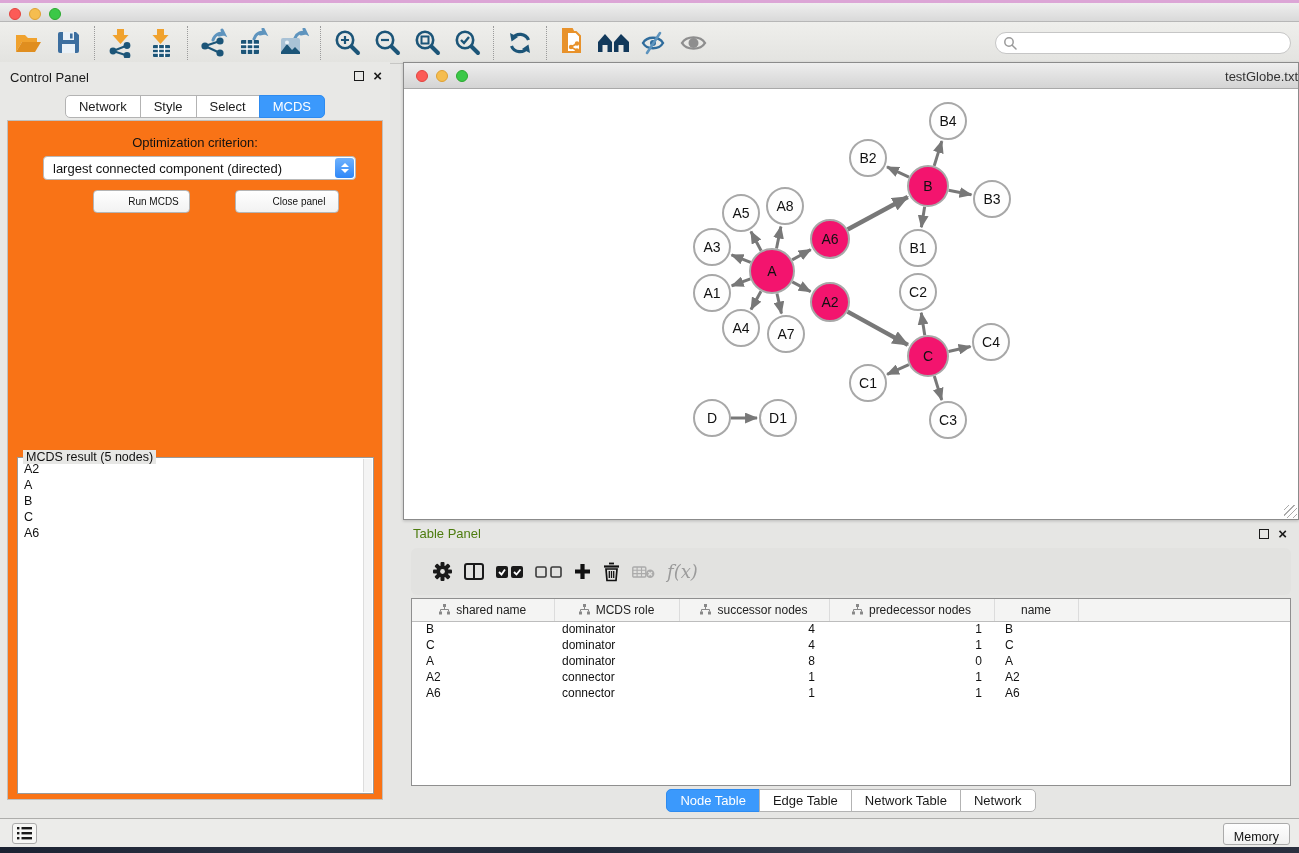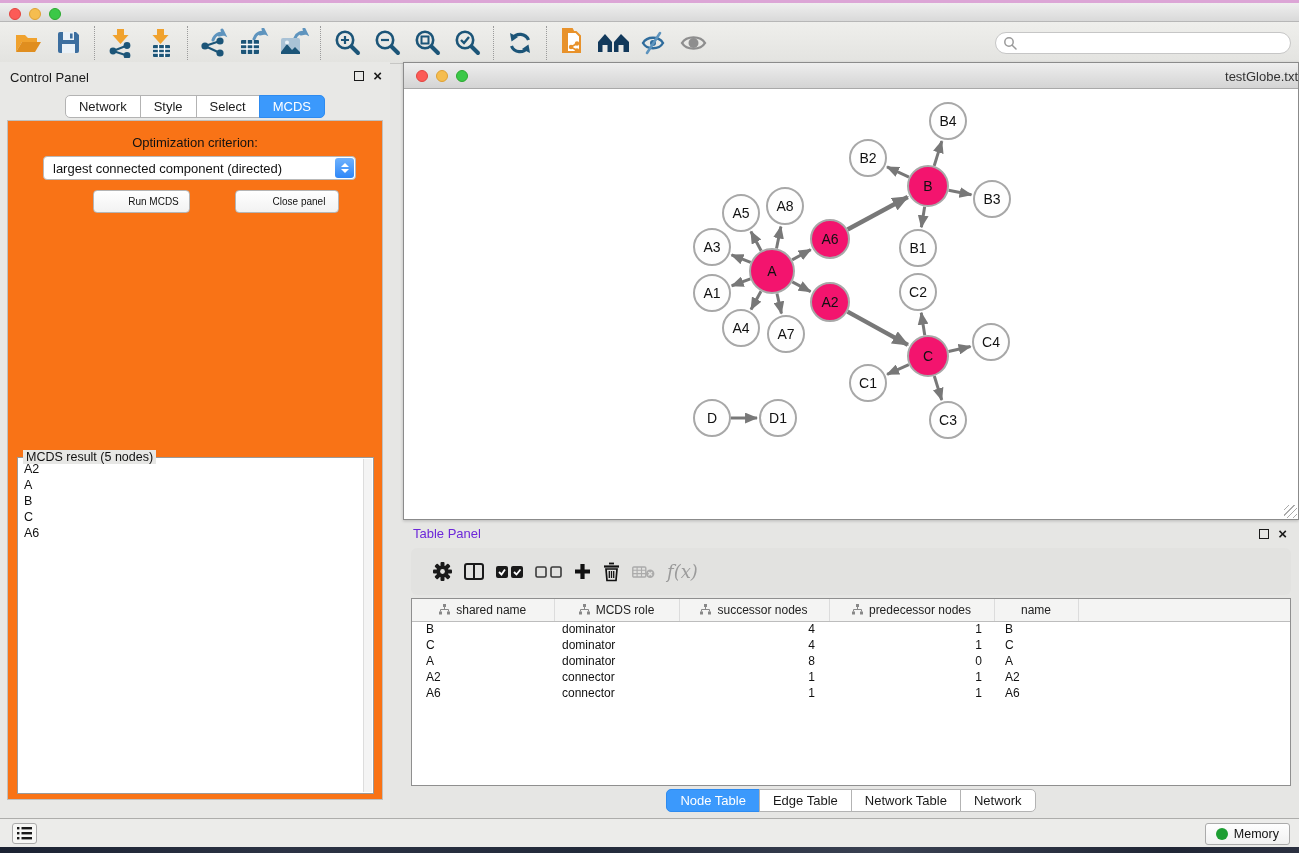--- a/index.html
+++ b/index.html
@@ -78,21 +78,21 @@
   .netwin-titlebar { position:absolute; left:0; top:0; width:100%; height:26px;
     background:linear-gradient(#EEEEEE,#D4D4D4); border-bottom:1px solid #A9A9A9; }
   .netwin-titlebar .title { position:absolute; left:0; right:0; top:6px; text-align:right; font-size:13px; color:#333; }
   .netwin-titlebar .lights { top:7px; left:12px; }
   .canvas { position:absolute; left:0; top:26px; width:894px; height:430px; background:#fff; }
   .grip { position:absolute; right:1px; bottom:1px; width:13px; height:13px;
     background:repeating-linear-gradient(135deg, transparent 0 3px, #AAA 3px 4px); }
 
   
   .tpanel { position:absolute; left:403px; top:458px; width:896px; height:296px; }
-  .tpanel .ptitle { position:absolute; left:10px; top:6px; font-size:13px; color:#6d28d9; }
+  .tpanel .ptitle { position:absolute; left:10px; top:6px; font-size:13px; color:#4d7c0f; }
   .tpanel .winbtns { top:9px; right:12px; }
   .ttoolbar { position:absolute; left:8px; right:8px; top:28px; height:47px; background:#E2E2E0;
     border-radius:6px; display:flex; align-items:center; gap:12px; padding-left:22px; }
   .ticon { display:flex; align-items:center; justify-content:center; }
   .fx { font-family:"DejaVu Serif","Liberation Serif",serif; font-style:italic; color:#9B9B9B; font-size:18px; }
 
   .dtable-wrap { position:absolute; left:8px; right:8px; top:78px; height:188px;
     border:1px solid #8F8F8F; background:#fff; overflow:hidden; }
   table.dtable { border-collapse:collapse; table-layout:fixed; width:100%; }
   .dtable th { height:22px; background:#F4F4F3; border-bottom:1px solid #BDBDBD; border-right:1px solid #DCDCDC;
@@ -107,21 +107,21 @@
   .dtable td.c4 { padding-left:11px; }
   .tpanel .segrow { top:269px; }
 
   
   .statusbar { position:absolute; left:0; top:818px; width:1299px; height:29px;
     background:#ECECEA; border-top:1px solid #ADADAB; }
   .listbtn { position:absolute; left:12px; top:4px; width:25px; height:21px; background:#F7F7F5;
     border:1px solid #ABABAB; border-radius:3px; display:flex; align-items:center; justify-content:center; }
   .membtn { position:absolute; right:9px; top:4px; height:22px; background:linear-gradient(#FEFEFE,#F1F1F1);
     border:1px solid #ABABAB; border-radius:3px; display:flex; align-items:center; gap:6px;
-    padding:0 10px; font-size:12.5px; color:#111; }
+    padding:0 10px; font-size:12.5px; color:#111;flex-direction:column; }
   .memdot { width:12px; height:12px; border-radius:50%; background:#1D9E33; }
 
   .desktop { position:absolute; left:0; top:847px; width:1299px; height:6px;
     background:linear-gradient(90deg,#1B2232,#2C3344 22%,#222A3A 45%,#3A4152 68%,#202635 90%,#2B3040); }
 
   svg text { font-family:"Liberation Sans","DejaVu Sans",sans-serif; }
 </style>
 </head>
 <body>
 

